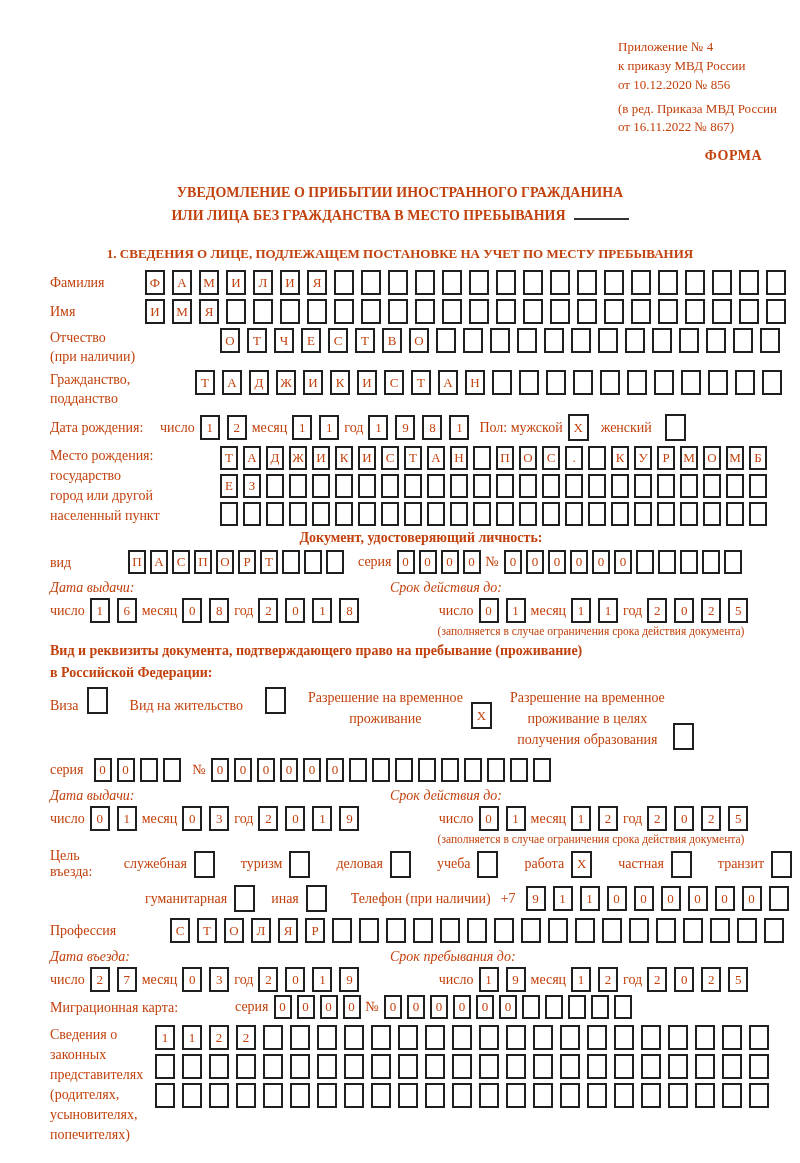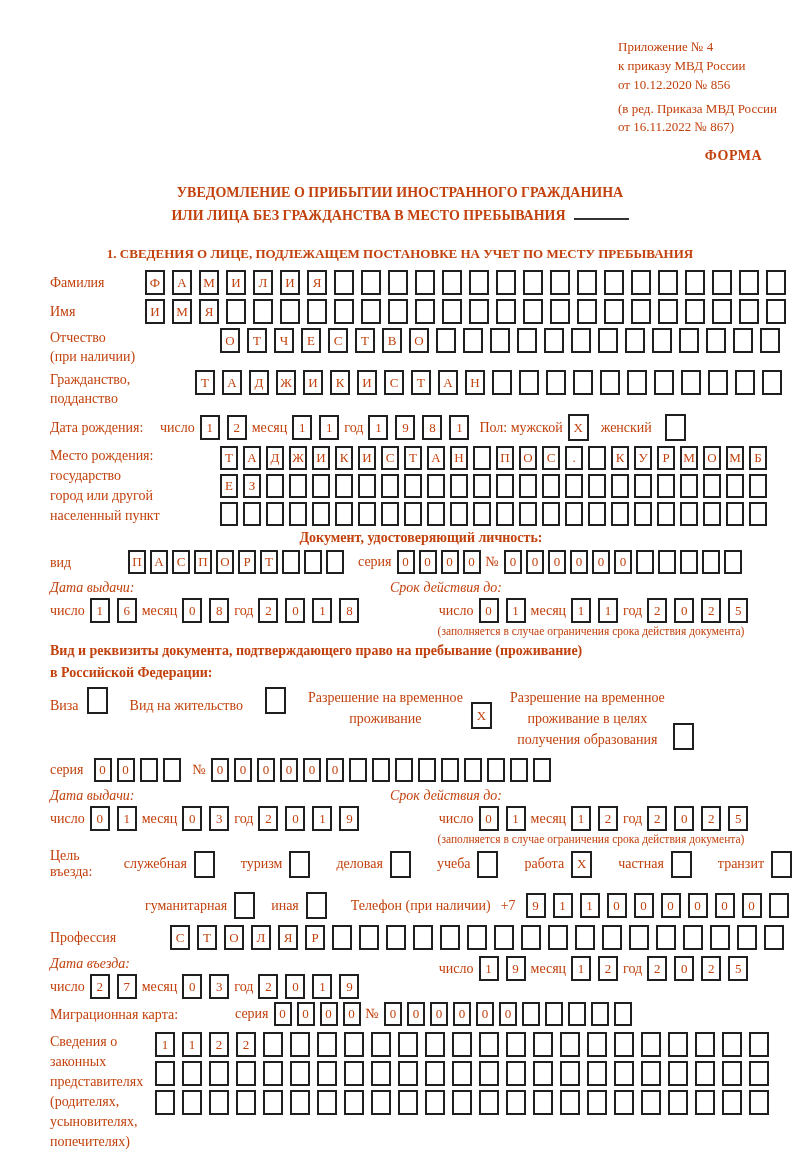--- a/index.html
+++ b/index.html
@@ -499,21 +499,21 @@
               <span class="cell">2</span>
               <span class="cell">0</span>
               <span class="cell">2</span>
               <span class="cell">5</span>
             </div>
         </div>
         <div class="dnote">(заполняется в случае ограничения срока действия документа)</div>
       </div>
     </div>
 
-    <div class="frow" style="gap:26px;margin-bottom:12px">
+    <div class="frow" style="gap:26px;margin-bottom:5px">
       <span>Цель въезда:</span>
       <div class="popt">
         <span>служебная</span>
         <div class="cells cbx">
             <span class="cell"></span>
           </div>
       </div>
       <div class="popt">
         <span>туризм</span>
         <div class="cells cbx">
@@ -627,20 +627,21 @@
           <span class="word">год</span>
           <div class="cells">
               <span class="cell">2</span>
               <span class="cell">0</span>
               <span class="cell">1</span>
               <span class="cell">9</span>
             </div>
         </div>
       </div>
       <div class="dcol" style="width:402px">
+        <div class="dhead">Срок пребывания до:</div>
         <div class="drow" style="justify-content:center">
           <span class="word">число</span>
           <div class="cells">
               <span class="cell">1</span>
               <span class="cell">9</span>
             </div>
           <span class="word">месяц</span>
           <div class="cells">
               <span class="cell">1</span>
               <span class="cell">2</span>

